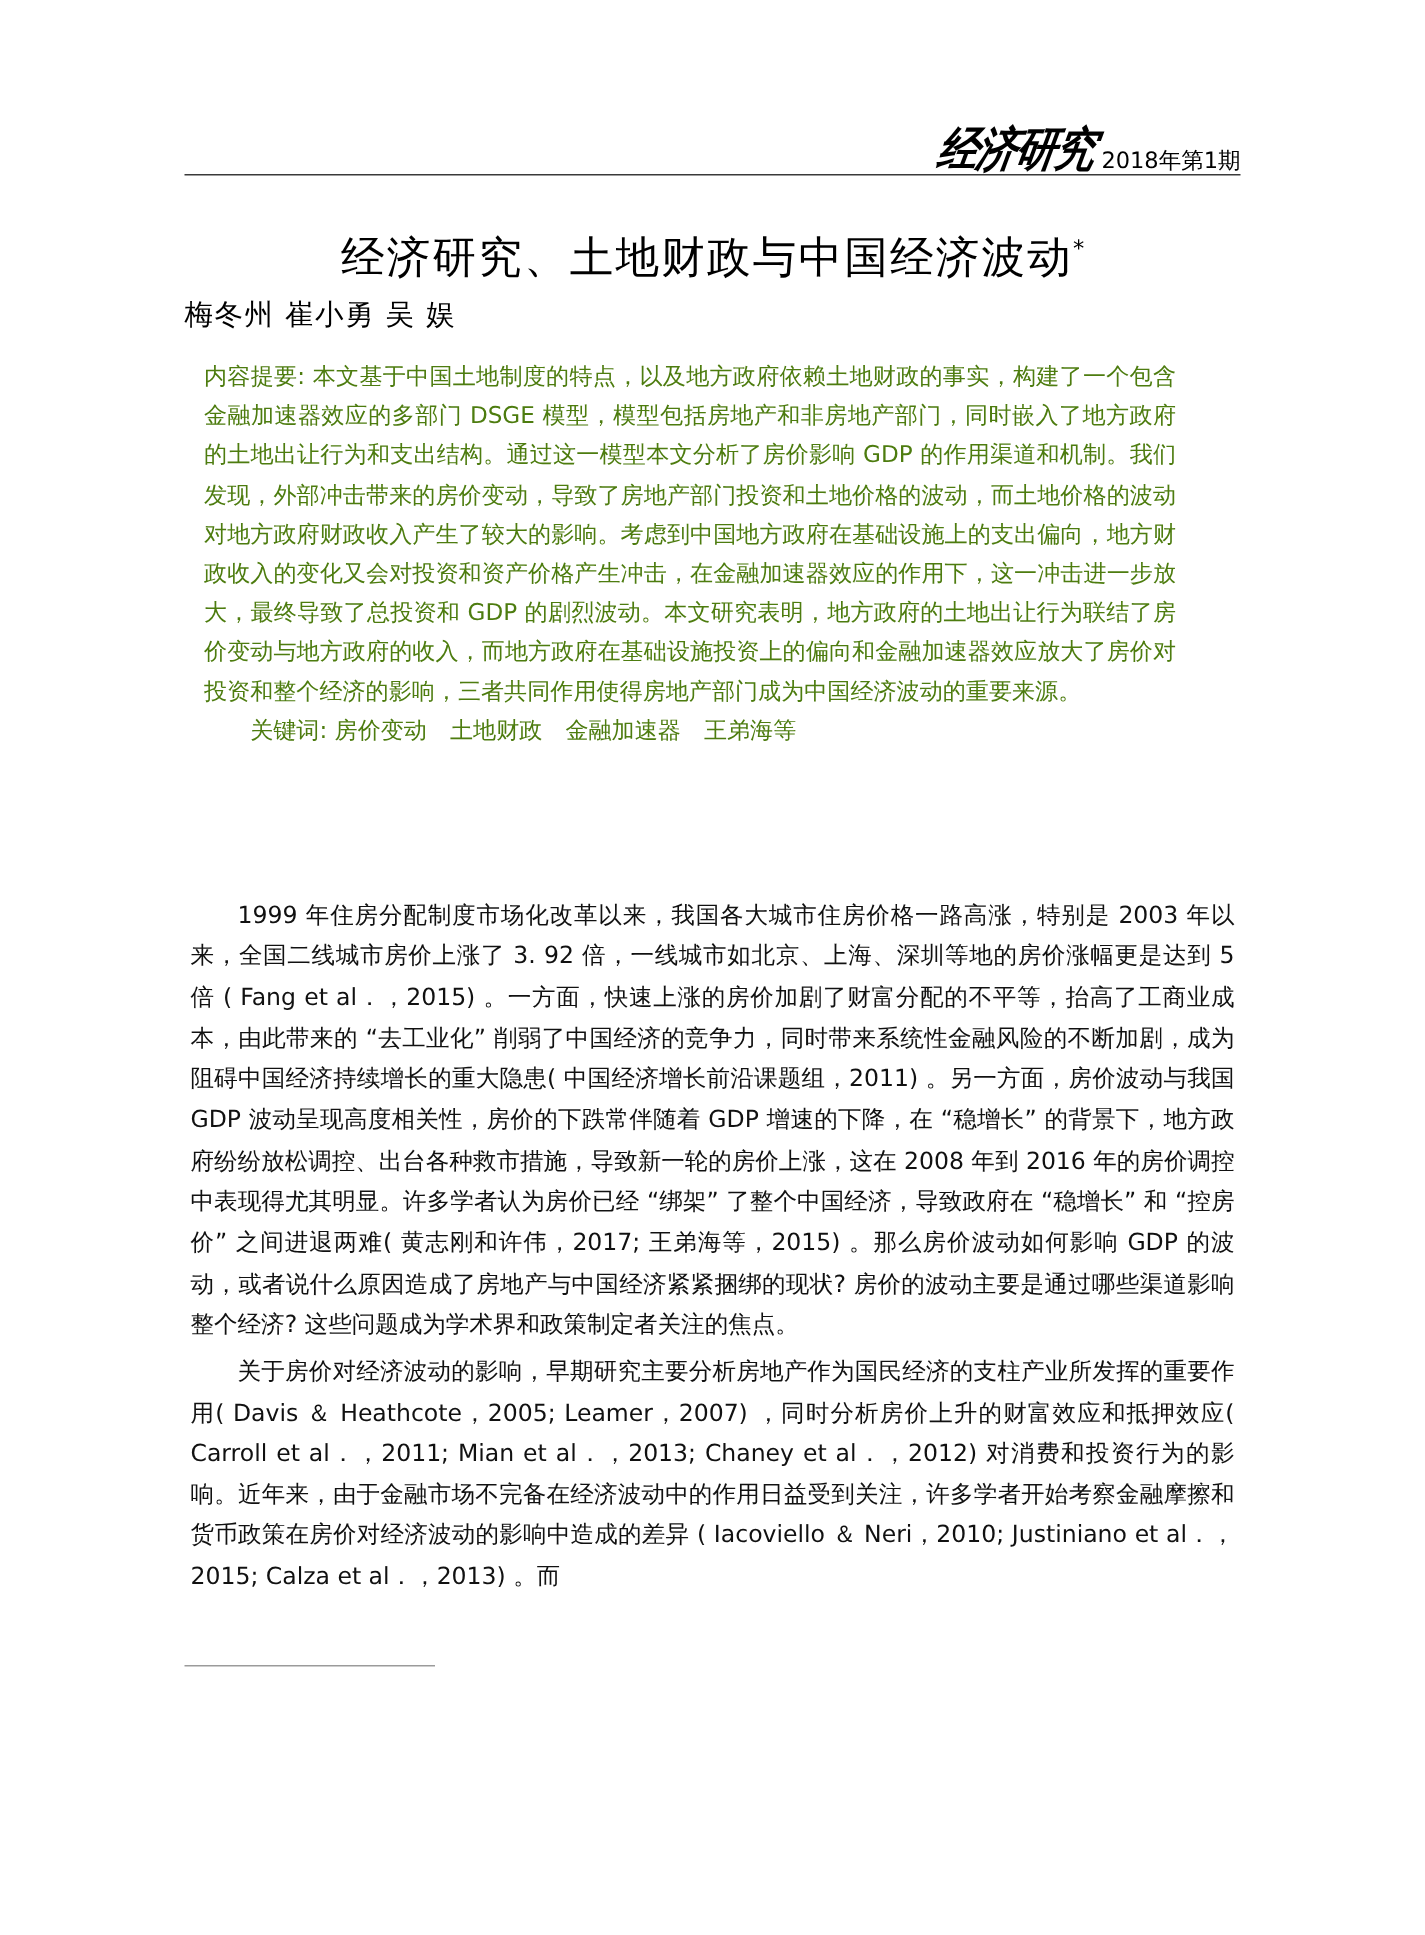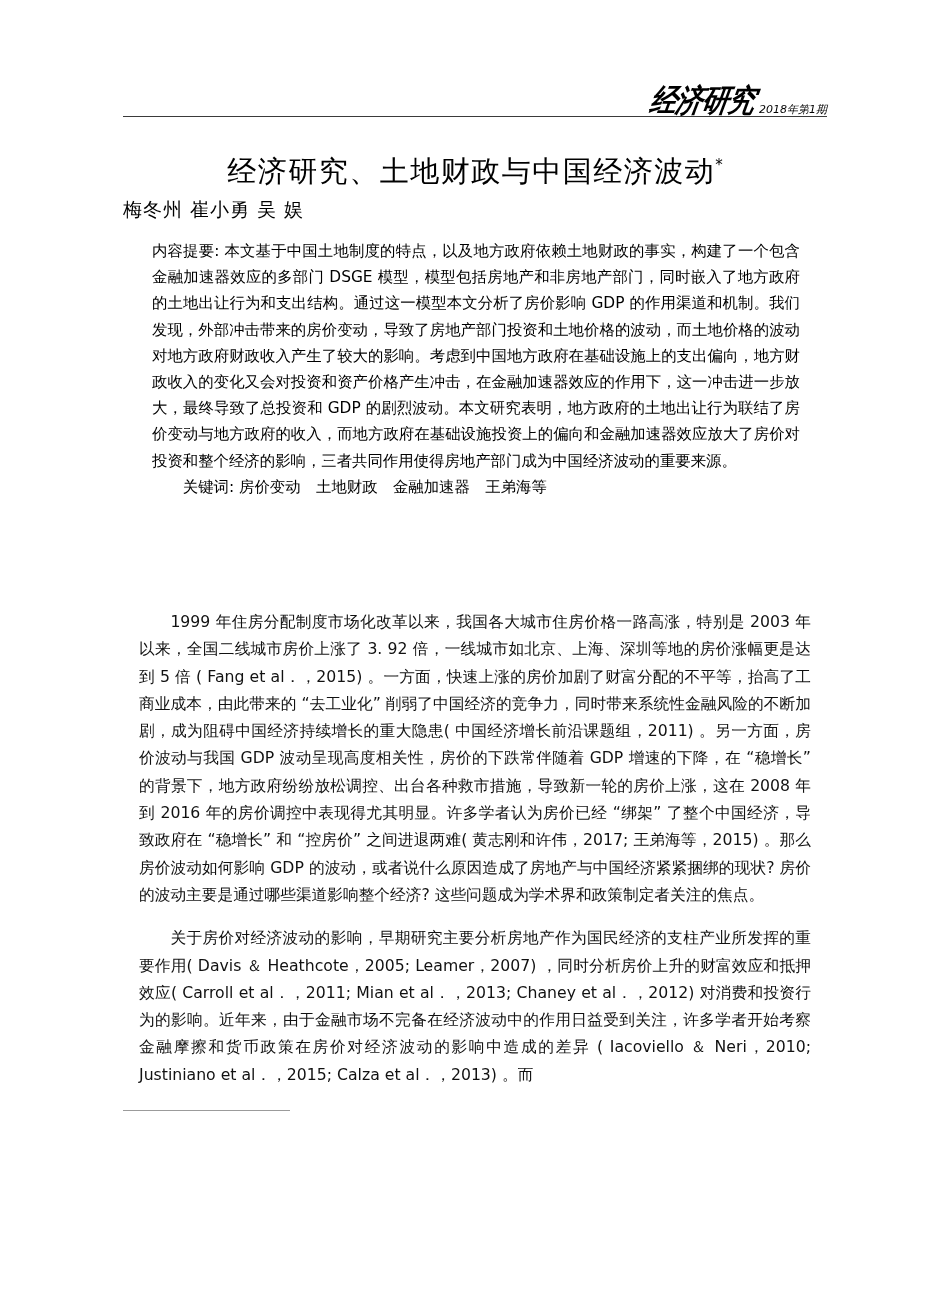--- a/index.html
+++ b/index.html
@@ -42,26 +42,25 @@
     font-style: italic;
     letter-spacing: -1px;
     color: #000;
     line-height: 1;
     transform: skewX(-9deg) scaleY(1.16);
     transform-origin: bottom right;
     padding-right: 3px;
     white-space: nowrap;
   }
   .masthead-issue {
-    font-size: 11px;
+    font-size: 15px;
     color: #000;
     line-height: 1;
     padding-bottom: 1px;
     white-space: nowrap;
-    font-style: italic;
   }
   .header-rule {
     position: absolute;
     left: 123px;
     top: 116px;
     width: 704px;
     height: 0;
     border-top: 1px solid #3a3a3a;
   }
 
@@ -91,28 +90,28 @@
     top: 197px;
     width: 704px;
     font-size: 19px;
     letter-spacing: 1px;
     color: #000;
   }
 
   
   .abstract-block {
     position: absolute;
-    left: 152px;
+    left: 136px;
     top: 238px;
     width: 648px;
     font-size: 15.4px;
     line-height: 26.2px;
     text-align: justify;
     text-justify: inter-ideograph;
-    color: #000000;
+    color: #4d7c0f;
   }
   .abstract-block p {
     margin: 0;
   }
   .abstract-p {
     text-indent: 0;
   }
   .keywords-p {
     text-indent: 2em;
     margin-top: 0 !important;
@@ -136,21 +135,21 @@
     left: 123px;
     top: 592px;
     width: 704px;
     font-size: 15.7px;
     line-height: 27.3px;
     text-align: justify;
     text-justify: inter-ideograph;
     color: #111;
   }
   .body-text p {
-    margin: 16px;
+    margin: 4px;
     text-indent: 2em;
   }
 
   
   .footnote-rule {
     position: absolute;
     left: 123px;
     top: 1110px;
     width: 167px;
     height: 0;

